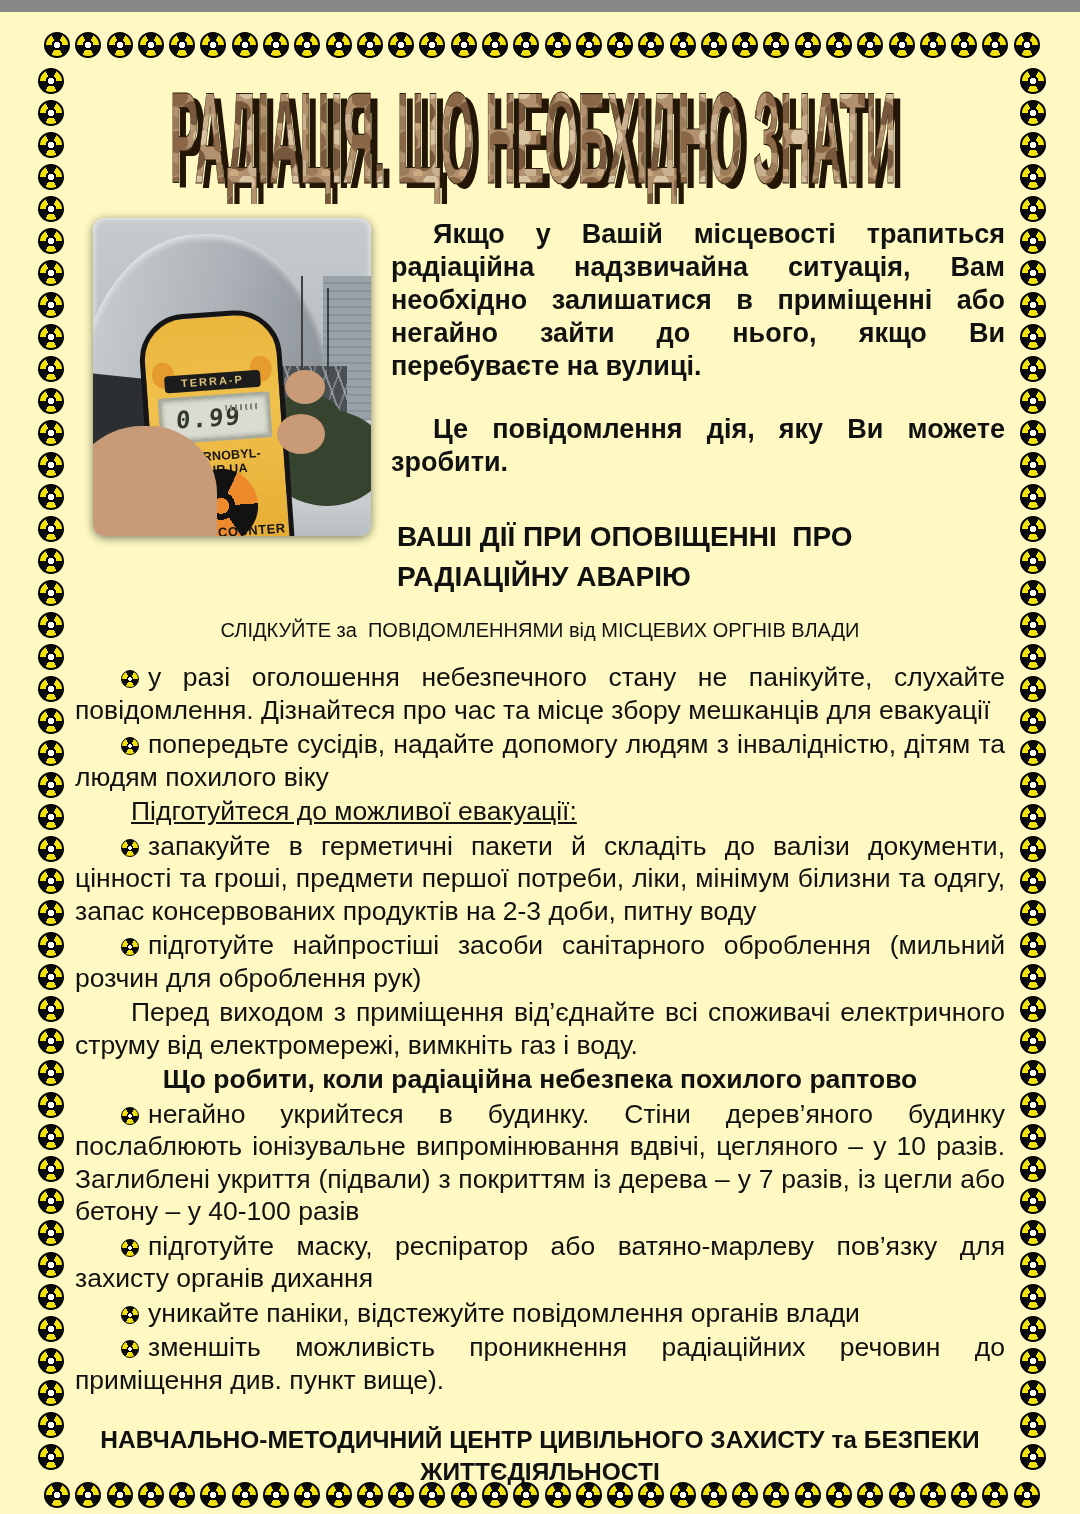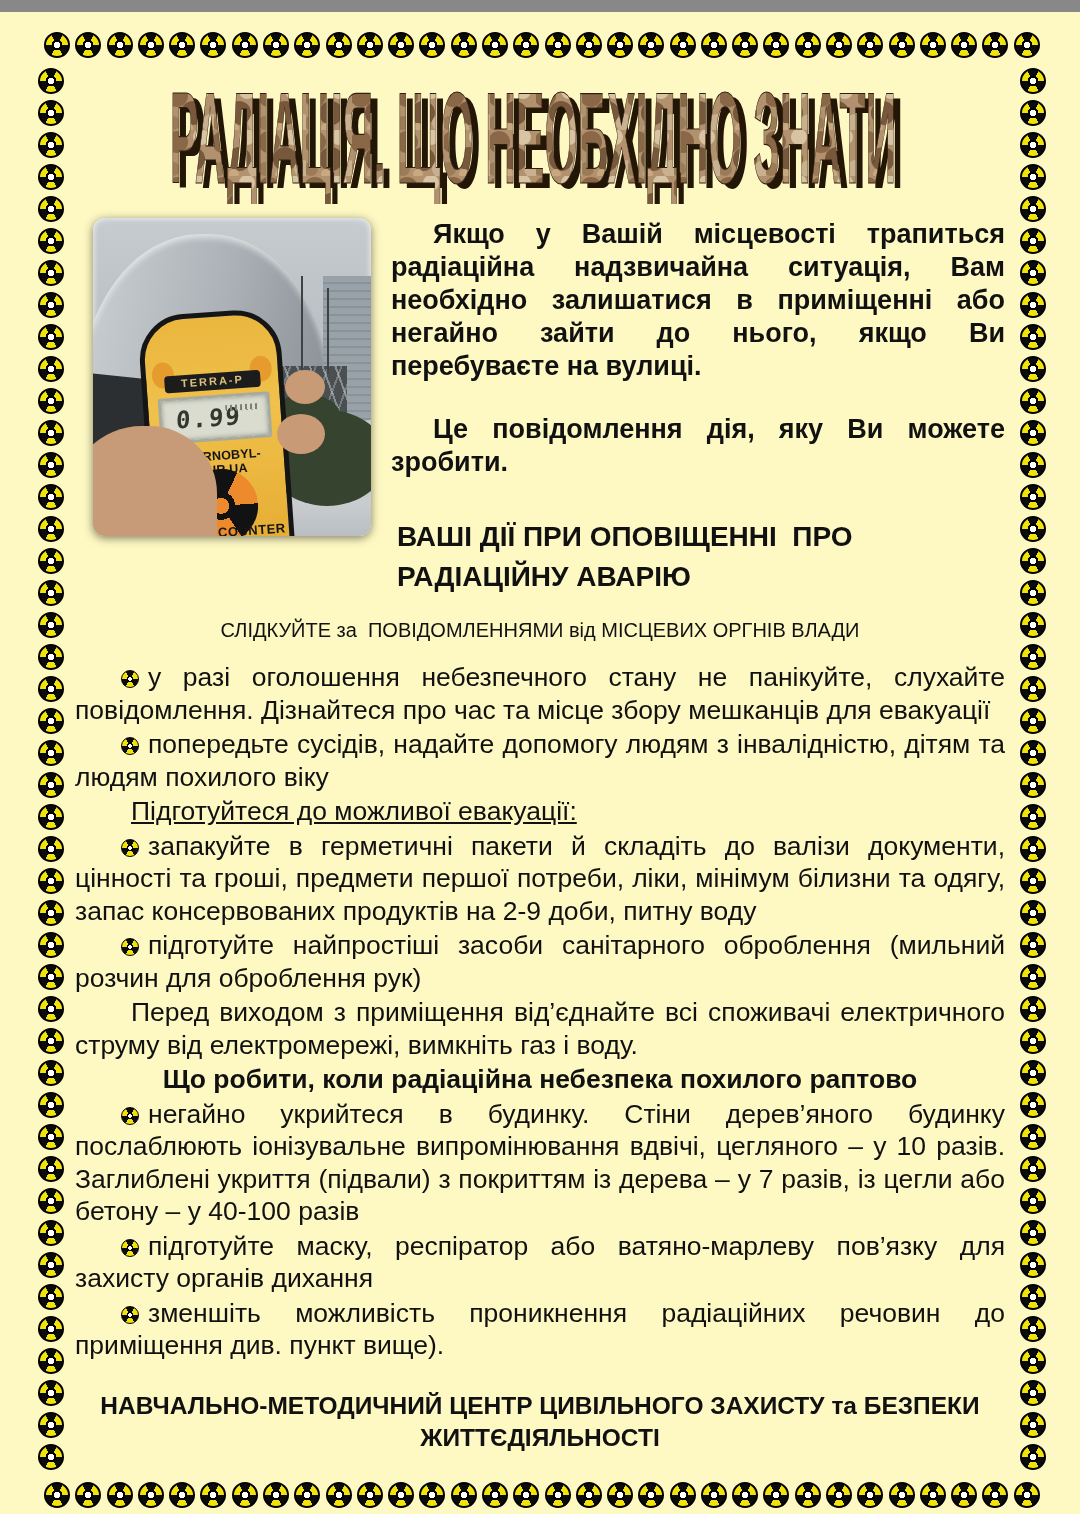--- a/index.html
+++ b/index.html
@@ -335,26 +335,27 @@
         <div class="intro-heading">ВАШІ ДІЇ ПРИ ОПОВІЩЕННІ&nbsp; ПРО РАДІАЦІЙНУ АВАРІЮ</div>
       </div>
     </div>
 
     <div class="follow-heading">СЛІДКУЙТЕ за&nbsp; ПОВІДОМЛЕННЯМИ від МІСЦЕВИХ ОРГНІВ ВЛАДИ</div>
 
     <div>
         <div class="para bullet"><span class="bullet-icon"></span><span>у разі оголошення небезпечного стану не панікуйте, слухайте повідомлення. Дізнайтеся про час та місце збору мешканців для евакуації</span></div>
         <div class="para bullet"><span class="bullet-icon"></span><span>попередьте сусідів, надайте допомогу людям з інвалідністю, дітям та людям похилого віку</span></div>
         <div class="para underline"><span class="u">Підготуйтеся до можливої евакуації:</span></div>
-        <div class="para bullet"><span class="bullet-icon"></span><span>запакуйте в герметичні пакети й складіть до валізи документи, цінності та гроші, предмети першої потреби, ліки, мінімум білизни та одягу, запас консервованих продуктів на 2-9 доби, питну воду</span></div>
+        <div class="para bullet"><span class="bullet-icon"></span><span>запакуйте в герметичні пакети й складіть до валізи документи, цінності та гроші, предмети першої потреби, ліки, мінімум білизни та одягу, запас консервованих продуктів на 2-3 доби, питну воду</span></div>
         <div class="para bullet"><span class="bullet-icon"></span><span>підготуйте найпростіші засоби санітарного оброблення (мильний розчин для оброблення рук)</span></div>
         <div class="para indent"><span>Перед виходом з приміщення від’єднайте всі споживачі електричного струму від електромережі, вимкніть газ і воду.</span></div>
         <div class="para heading"><span>Що робити, коли радіаційна небезпека похилого раптово</span></div>
         <div class="para bullet"><span class="bullet-icon"></span><span>негайно укрийтеся в будинку. Стіни дерев’яного будинку послаблюють іонізувальне випромінювання вдвічі, цегляного – у 10 разів. Заглиблені укриття (підвали) з покриттям із дерева – у 7 разів, із цегли або бетону – у 40-100 разів</span></div>
         <div class="para bullet"><span class="bullet-icon"></span><span>підготуйте маску, респіратор або ватяно-марлеву пов’язку для захисту органів дихання</span></div>
+        <div class="para bullet"><span class="bullet-icon"></span><span>уникайте паніки, відстежуйте повідомлення органів влади</span></div>
         <div class="para bullet"><span class="bullet-icon"></span><span>зменшіть можливість проникнення радіаційних речовин до приміщення див. пункт вище).</span></div>
       </div>
 
     <div class="footer">
       <div>НАВЧАЛЬНО-МЕТОДИЧНИЙ ЦЕНТР ЦИВІЛЬНОГО ЗАХИСТУ та БЕЗПЕКИ ЖИТТЄДІЯЛЬНОСТІ</div>
 
     </div>
   </div>
 </div>
 

